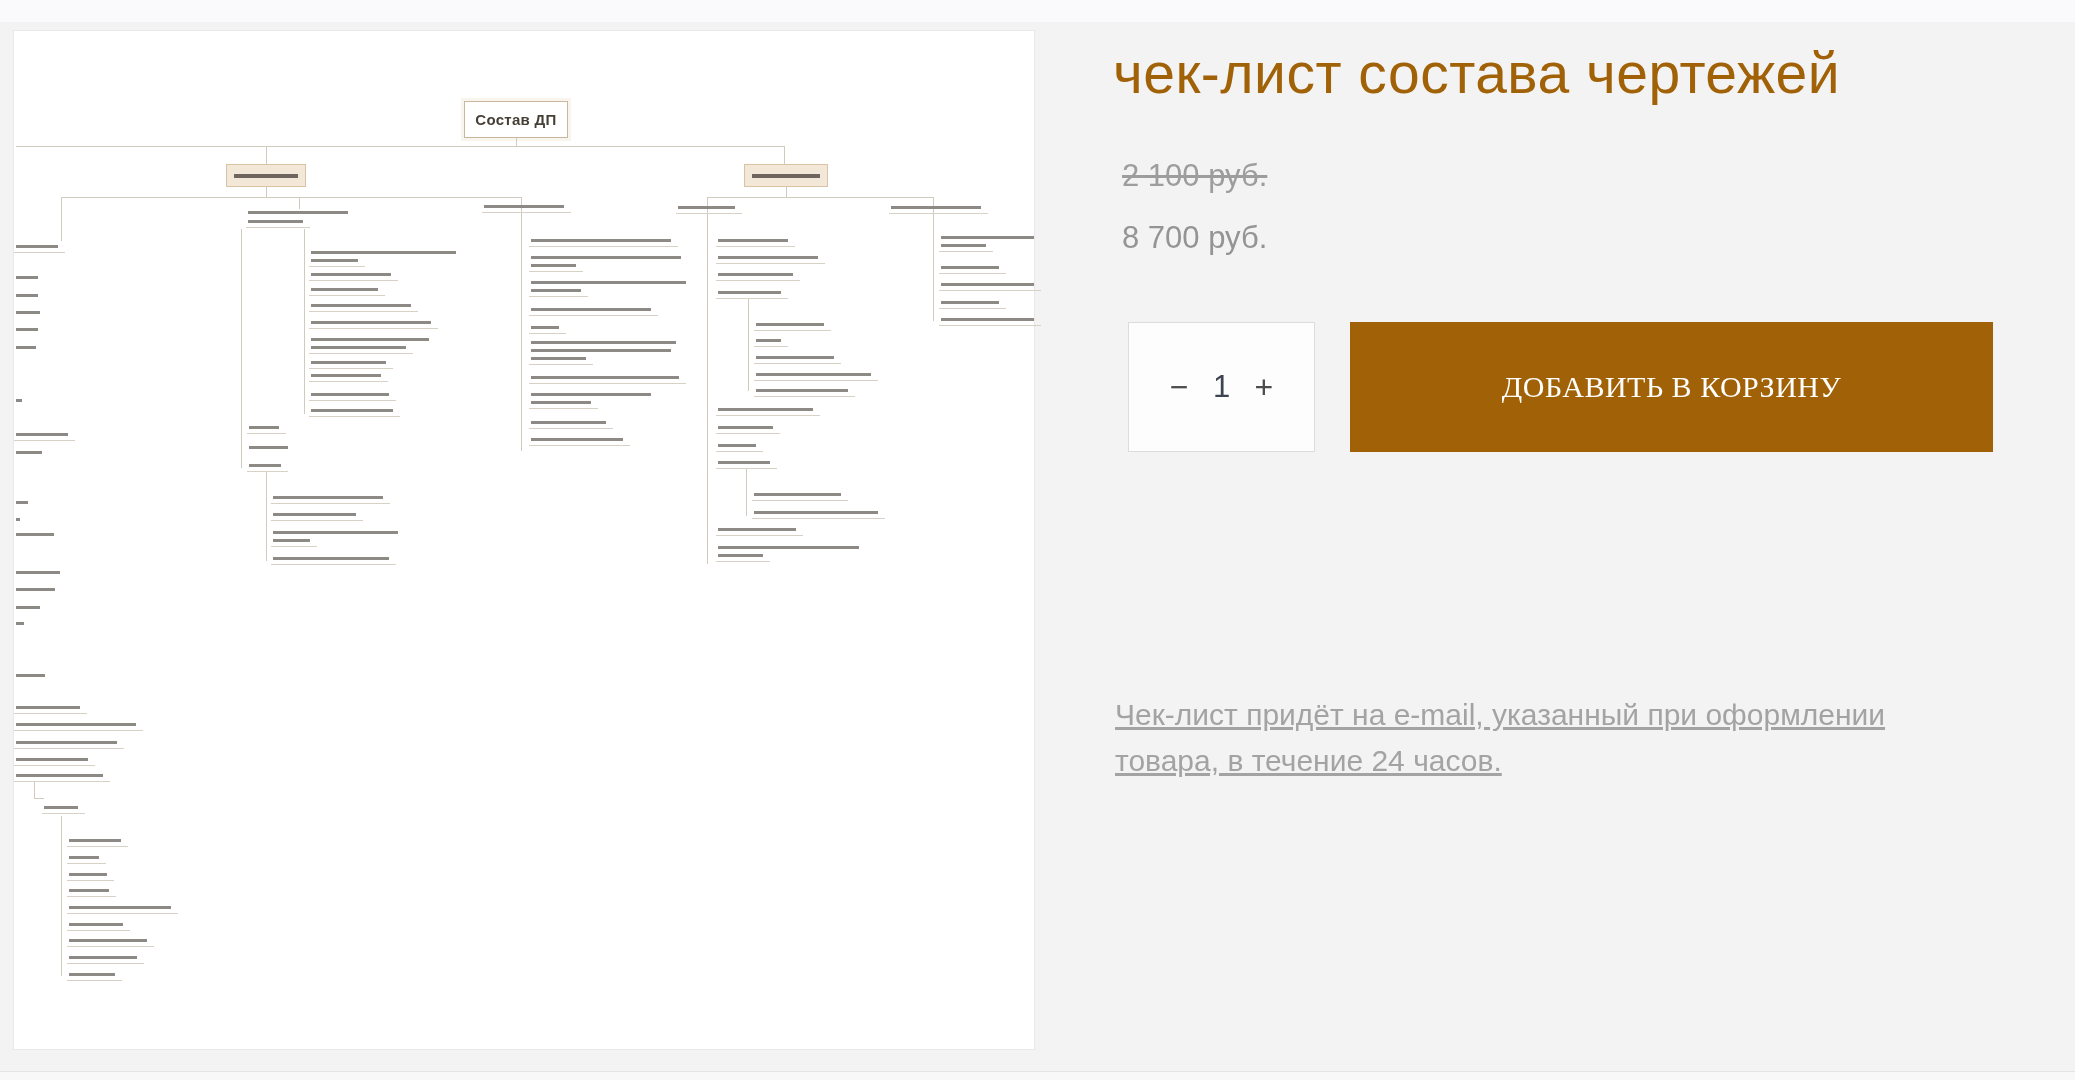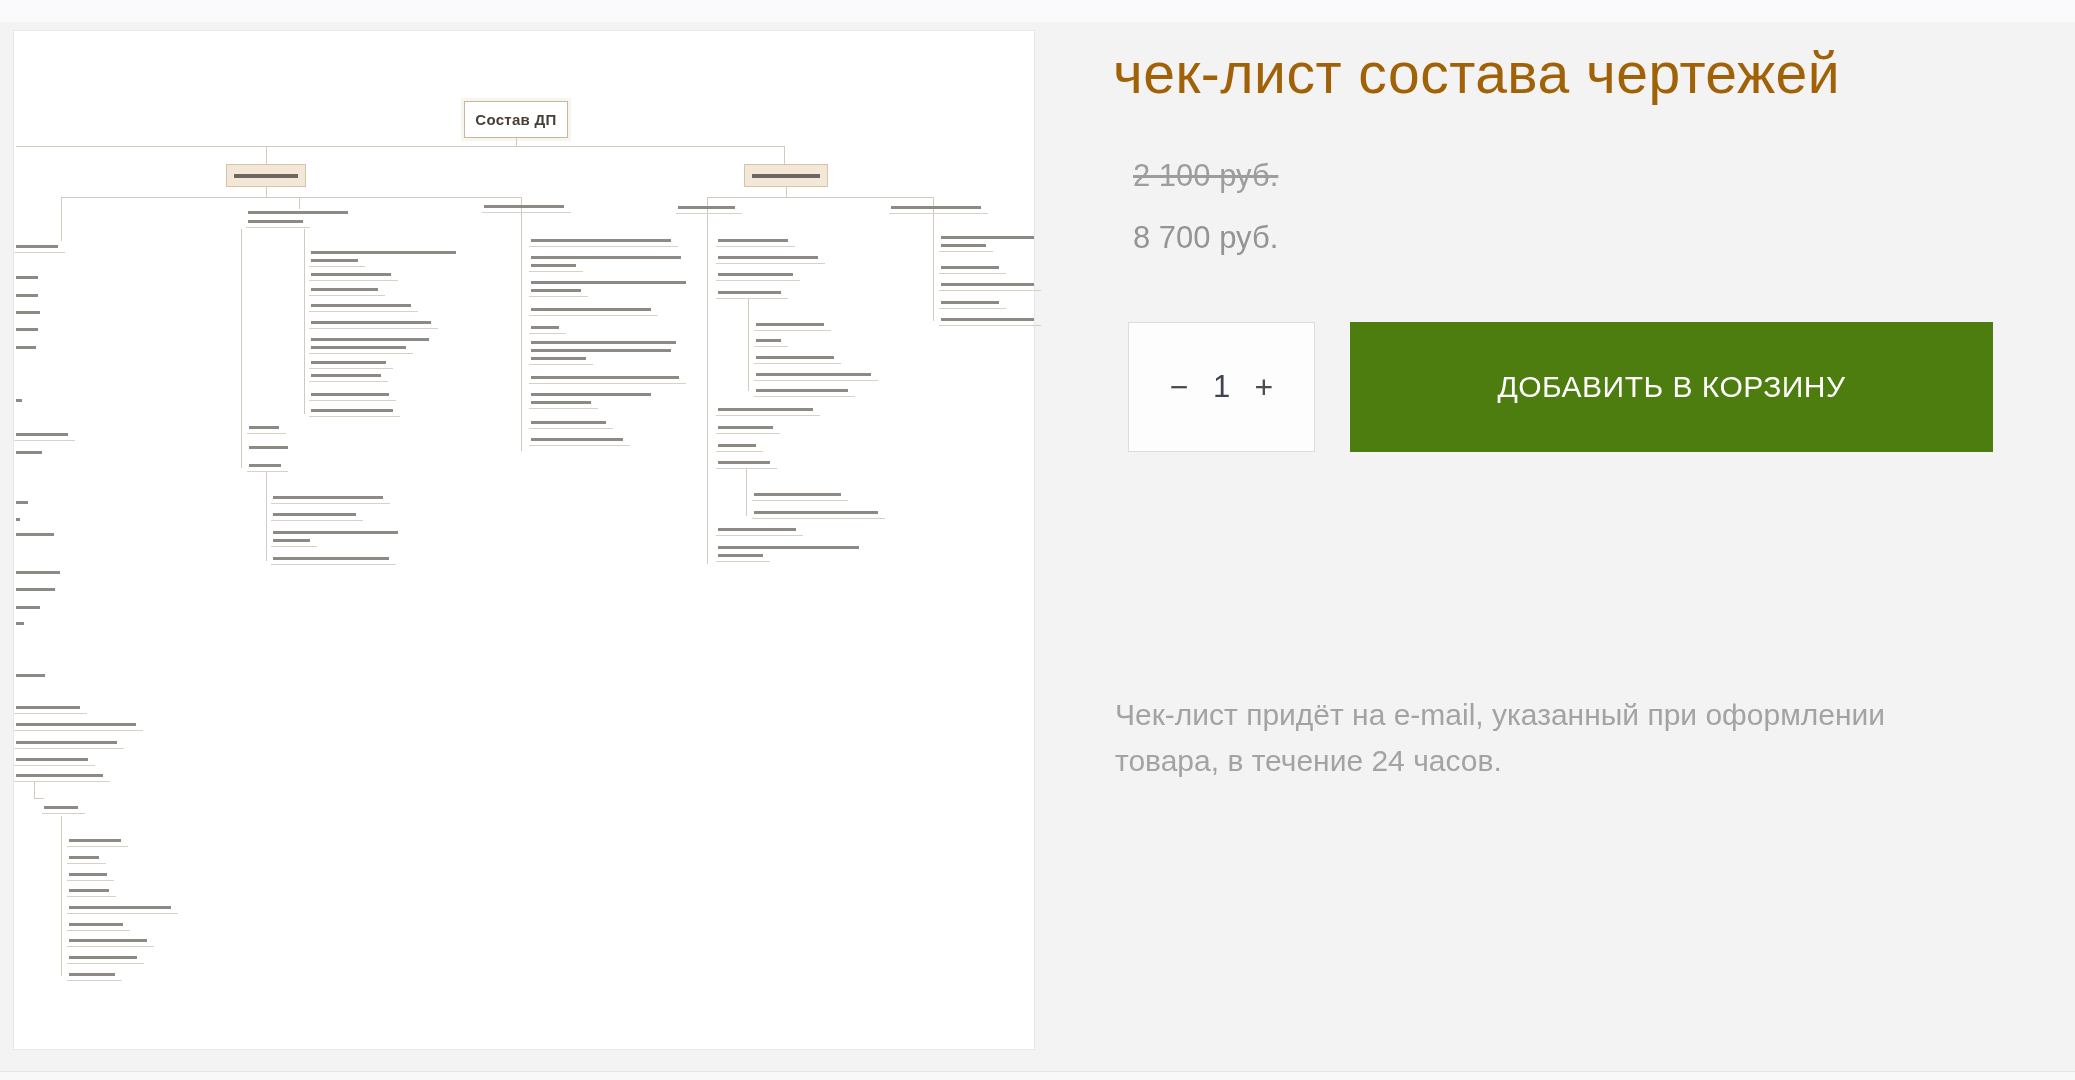--- a/index.html
+++ b/index.html
@@ -43,21 +43,21 @@
     content:"";position:absolute;left:-2px;top:7px;height:1px;background:#d8d1c6;
     width:calc(100% + 9px);
   }
 
   
   .product-col{position:absolute;left:1113px;top:30px;width:890px;height:1020px;}
   .title{
     position:absolute;left:0;top:10px;margin:0;font-weight:400;
     font-size:57px;color:#a16207;letter-spacing:0.5px;white-space:nowrap;
   }
-  .price{position:absolute;left:20px;font-size:31px;color:#9d9d9d;}
+  .price{position:absolute;left:9px;font-size:31px;color:#9d9d9d;}
   .price.old{top:128px;text-decoration:line-through;}
   .price.new{top:190px;color:#949494;}
 
   .purchase-row{position:absolute;left:0px;top:292px;width:890px;height:130px;}
   .qty-box{
     position:absolute;left:15px;top:0;width:187px;height:130px;
     background:#fdfdfd;border:1px solid #dcdcdc;box-sizing:border-box;
     display:flex;align-items:center;justify-content:center;
   }
   .qty-btn{
@@ -69,21 +69,21 @@
   }
   .add-btn{
     position:absolute;left:237px;top:0;width:643px;height:130px;
     border:none;cursor:pointer;background:#7fb8b5;color:#ffffff;
     font-size:30px;font-family:inherit;letter-spacing:0.5px;
   }
 
   .desc{position:absolute;left:2px;width:888px;margin:0;
     font-size:30px;line-height:46px;color:#a3a3a3;white-space:pre-line;}
   .para-1{top:498px;}
-  .para-2{top:662px;}
+  .para-2{top:662px;text-decoration:underline;}
   .para-3{top:815px;}
 </style>
 </head>
 <body>
 
 <div id="screen">
 
   <div class="top-strip"></div>
 
   <div class="panel">
@@ -220,21 +220,21 @@
 
     <div class="price old">2 100 руб.</div>
     <div class="price new">8 700 руб.</div>
 
     <div class="purchase-row">
       <div class="qty-box">
         <button class="qty-btn">−</button>
         <span class="qty-value">1</span>
         <button class="qty-btn">+</button>
       </div>
-      <button class="add-btn" style="background: #4d7c0f;">ДОБАВИТЬ В КОРЗИНУ</button>
+      <button class="add-btn" style="background: #a16207; font-family: Liberation Serif, serif;">ДОБАВИТЬ В КОРЗИНУ</button>
     </div>
 
     <p class="desc para-2">Чек-лист придёт на e-mail, указанный при оформлении
 товара, в течение 24 часов.</p>
 
   </div>
 
   <div class="bottom-rule"></div>
   <div class="bottom-strip"></div>
 

